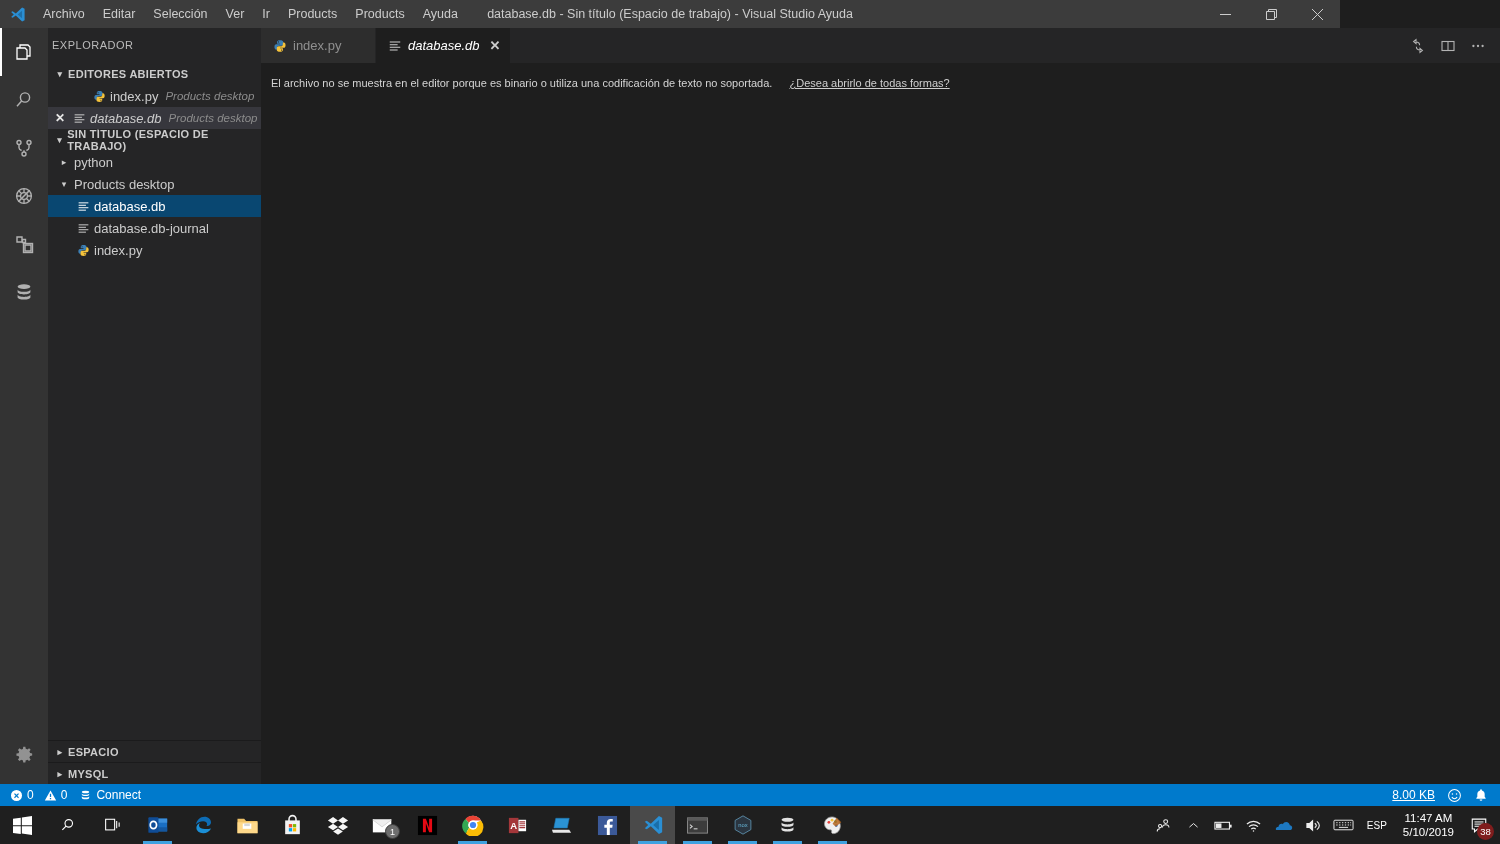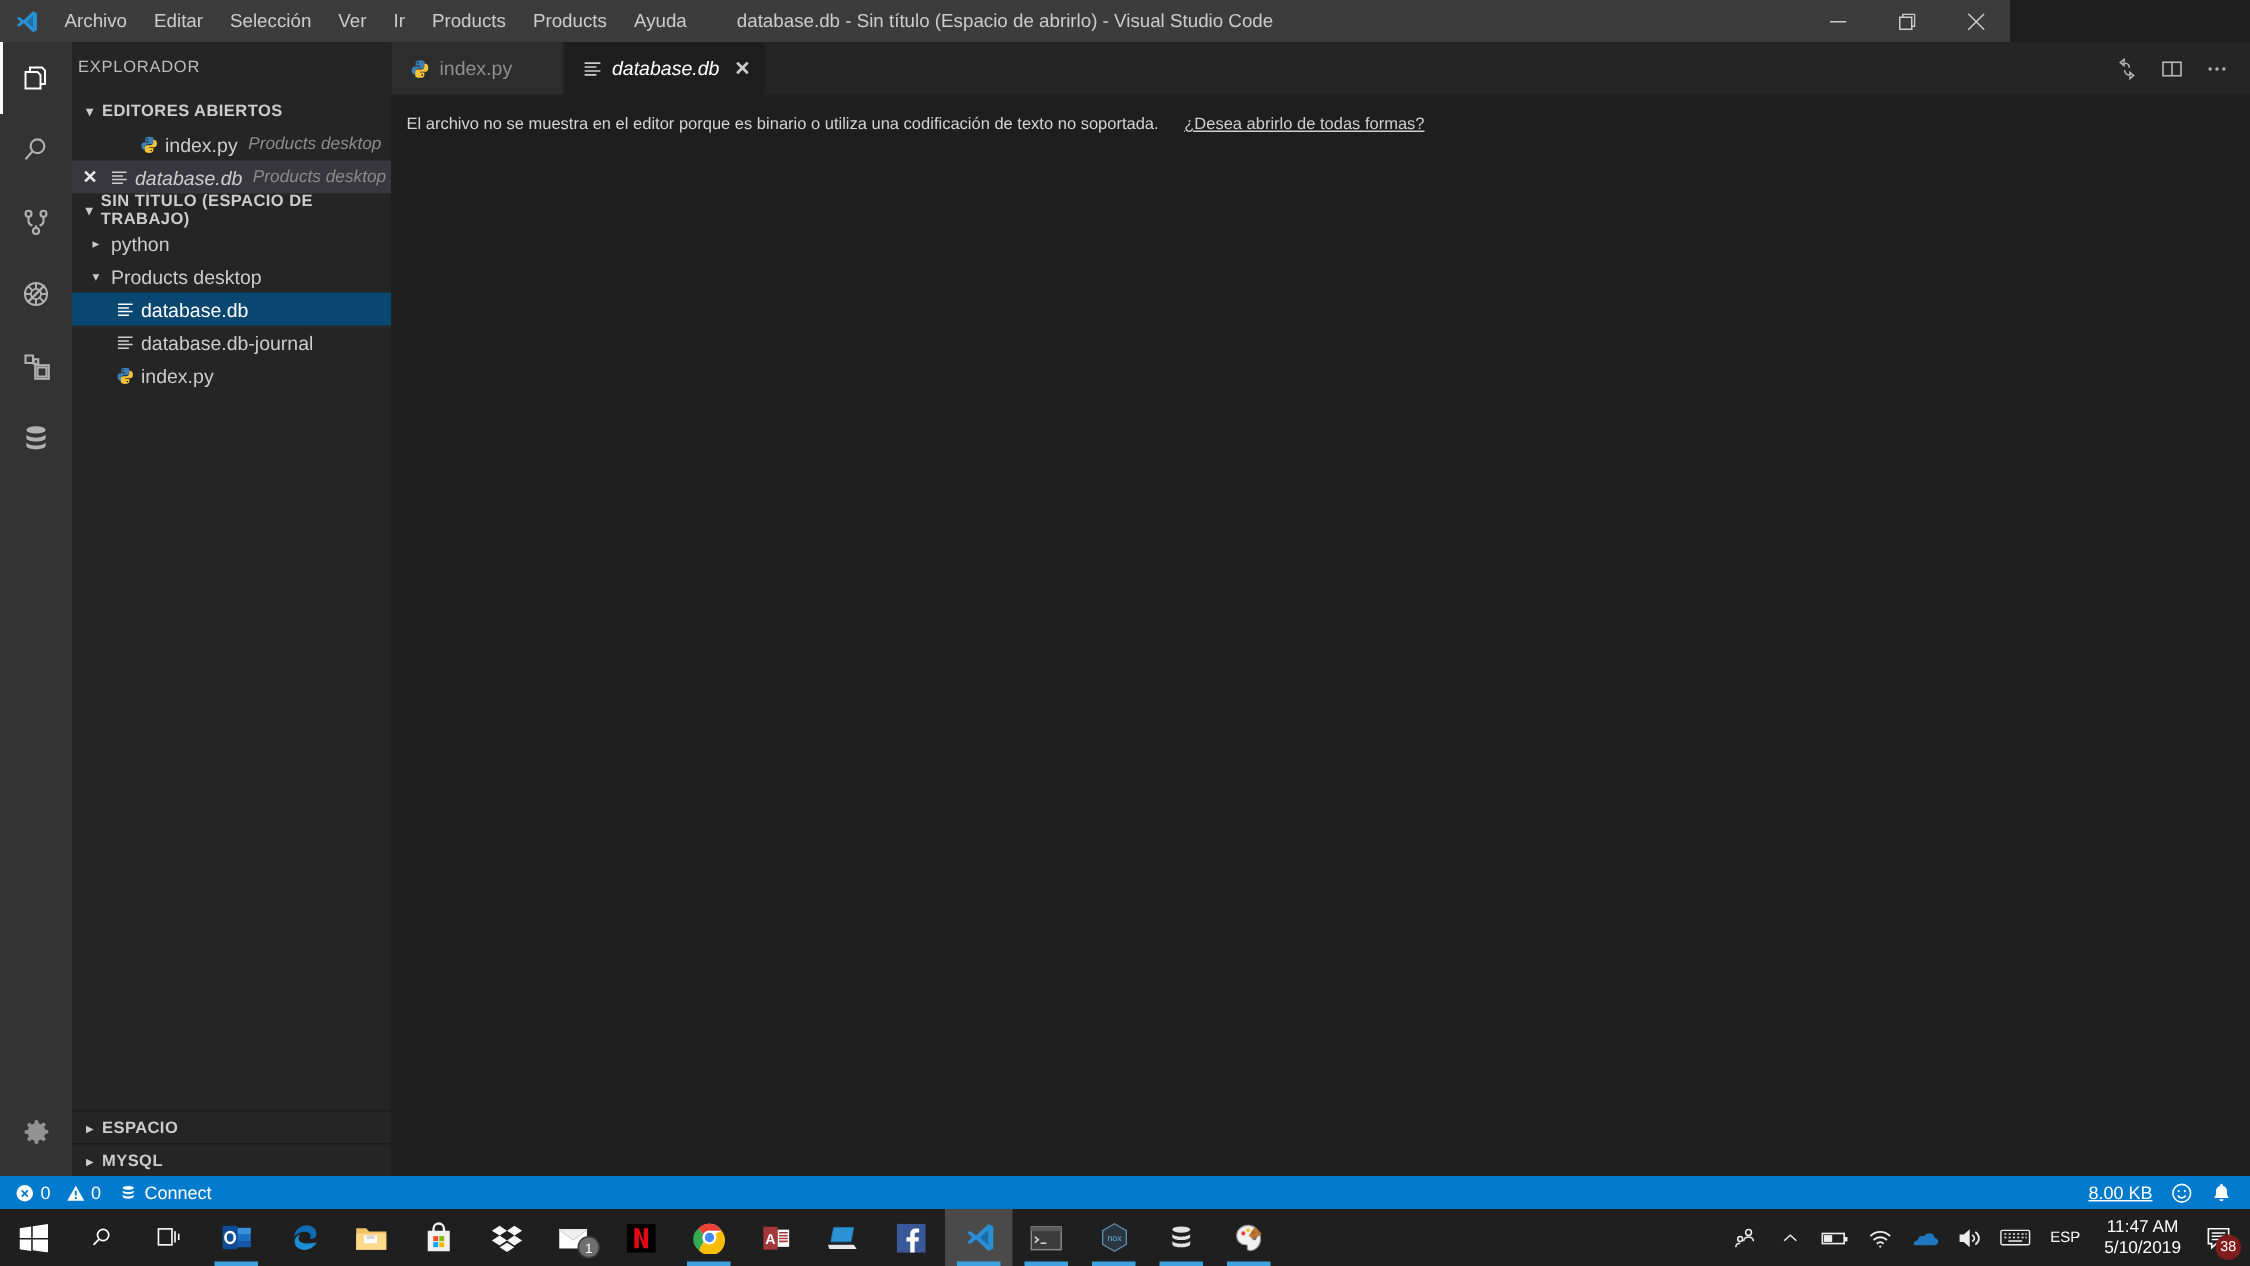--- a/index.html
+++ b/index.html
@@ -164,21 +164,21 @@
     <div class="menu">
       <div class="menu-item">Archivo</div>
       <div class="menu-item">Editar</div>
       <div class="menu-item">Selección</div>
       <div class="menu-item">Ver</div>
       <div class="menu-item">Ir</div>
       <div class="menu-item">Products</div>
       <div class="menu-item">Products</div>
       <div class="menu-item">Ayuda</div>
     </div>
-    <div class="title-center">database.db - Sin título (Espacio de abrirlo) - Visual Studio Code</div>
+    <div class="title-center">database.db - Sin título (Espacio de trabajo) - Visual Studio Ayuda</div>
     <div class="win-controls">
       <div class="win-btn">
         <svg width="11" height="11" viewBox="0 0 11 11">
             <path d="M0 5.5h11" stroke="#cccccc" stroke-width="1"></path>
           </svg>
       </div>
       <div class="win-btn">
         <svg width="11" height="11" viewBox="0 0 11 11">
           <path d="M2.5 0.5h8v8h-8z" fill="none" stroke="#cccccc" stroke-width="1"></path>
           <path d="M0.5 2.5h8v8h-8z" fill="#3c3c3c" stroke="#cccccc" stroke-width="1"></path>

